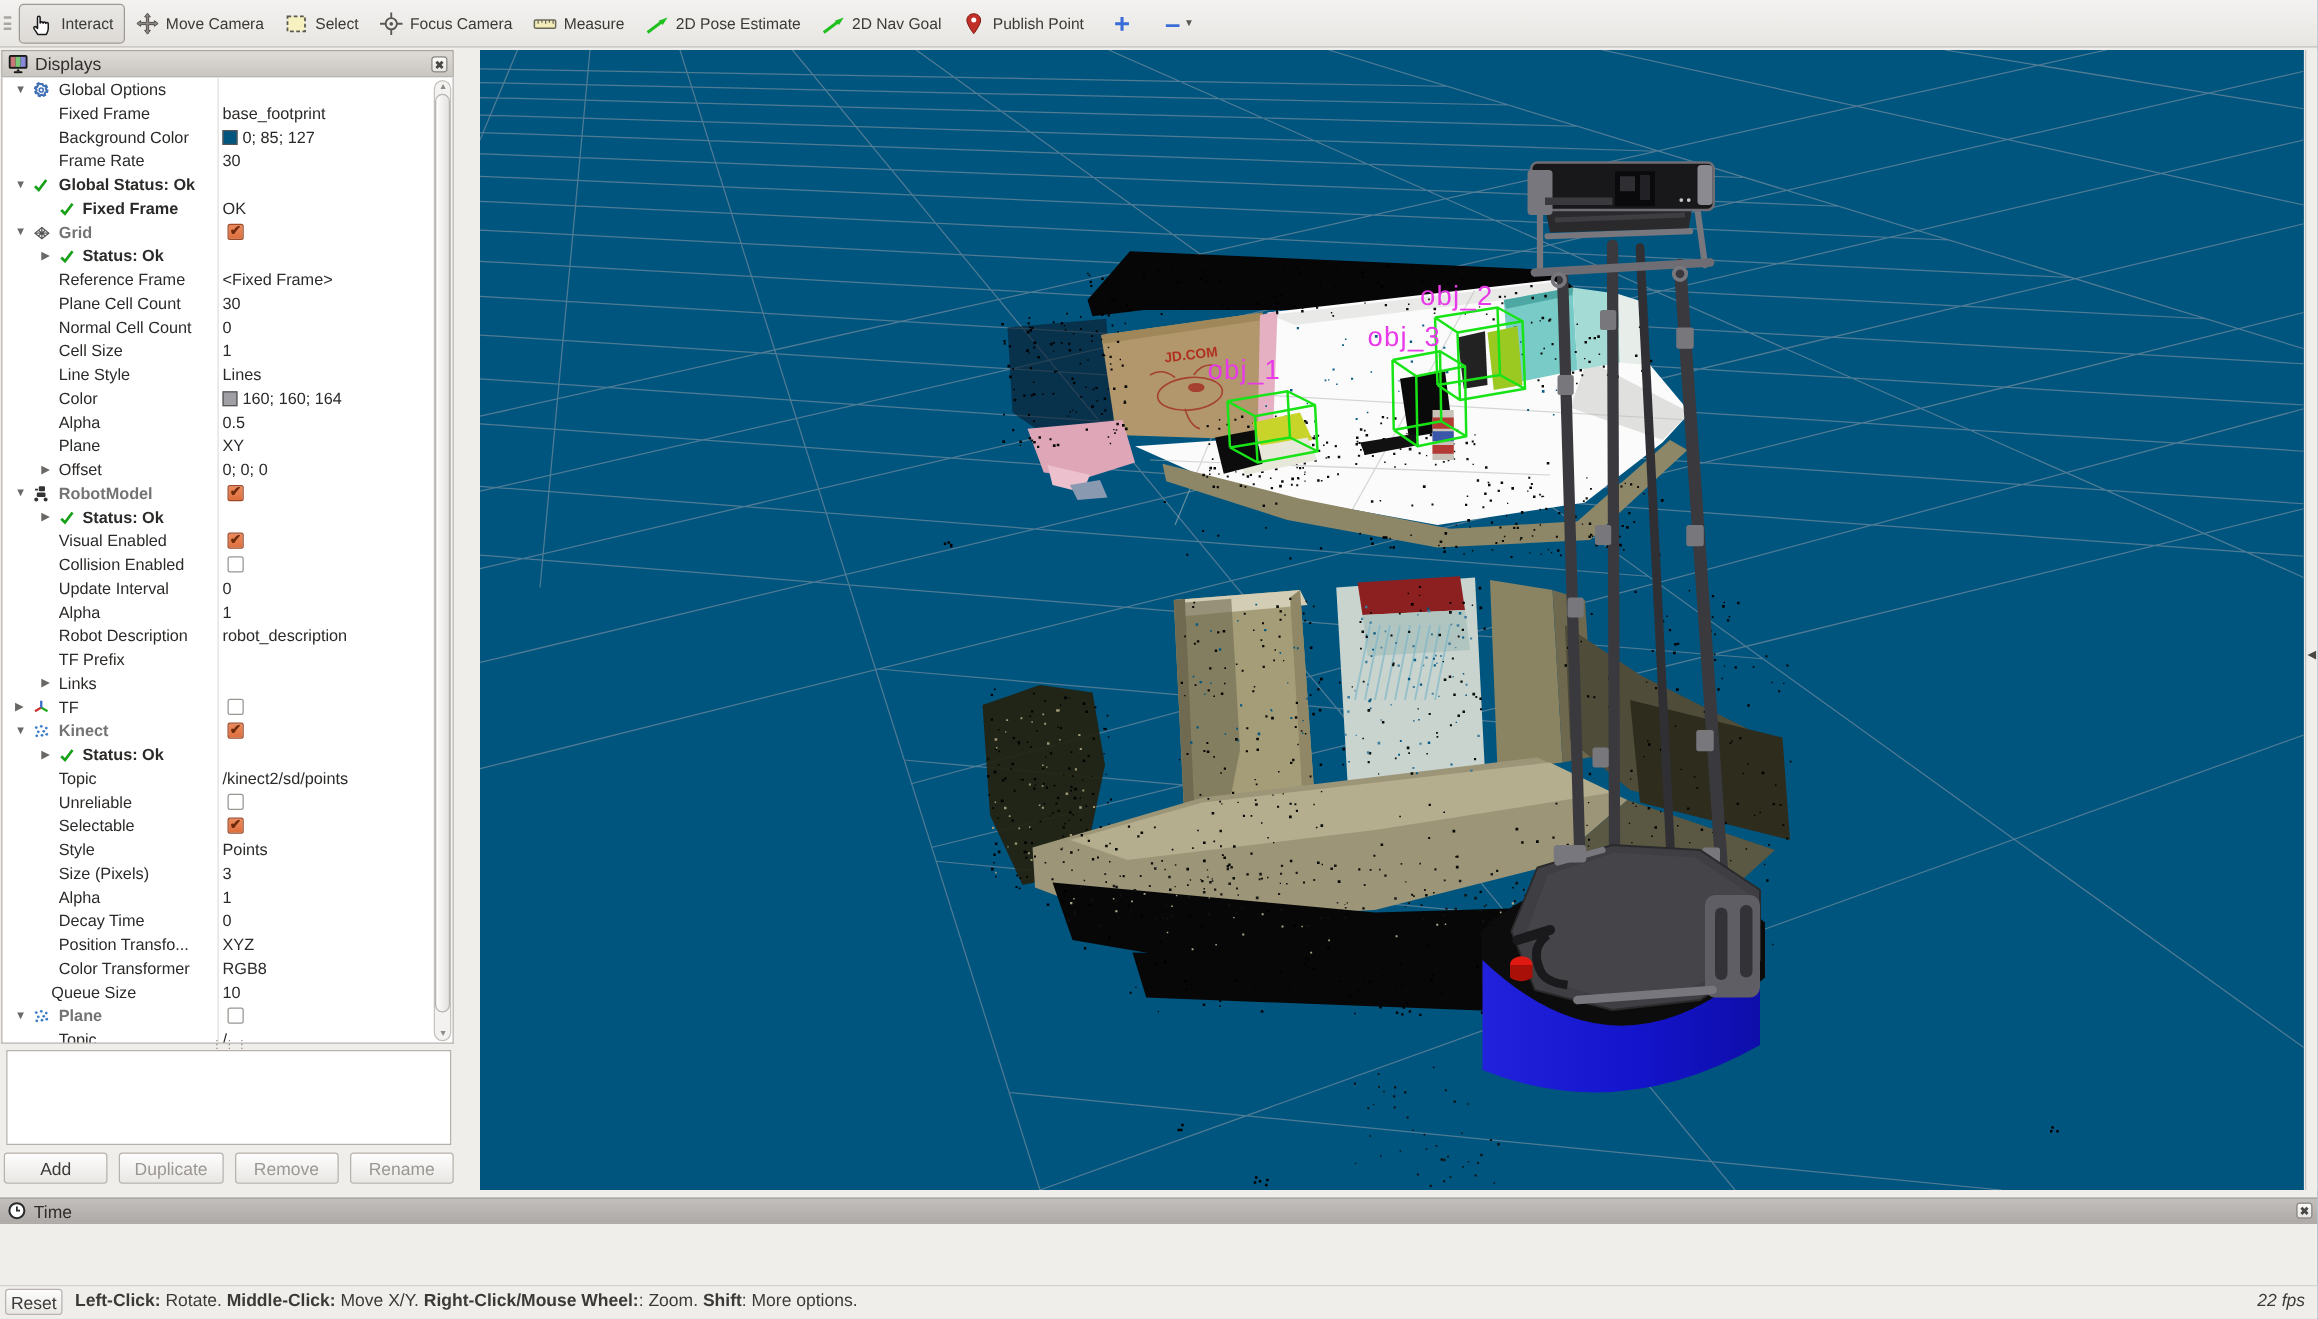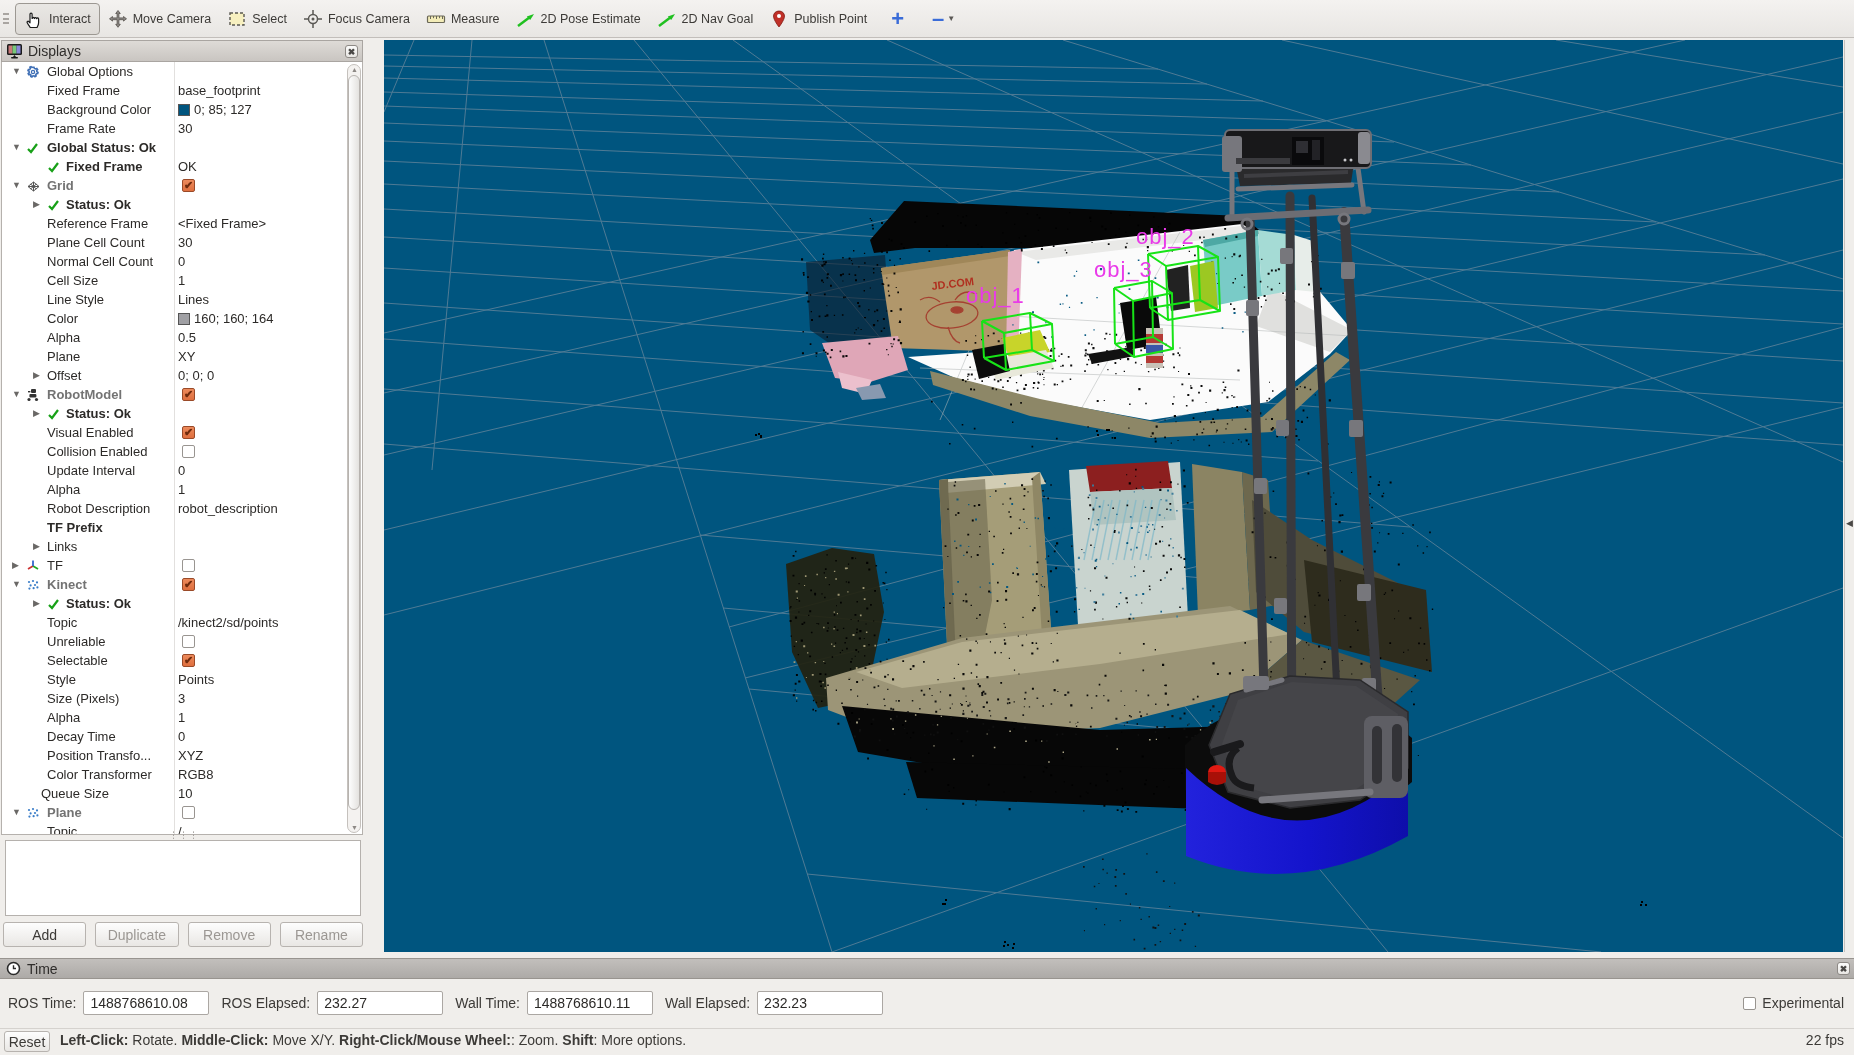--- a/index.html
+++ b/index.html
@@ -55,21 +55,21 @@
   display:flex; align-items:center; font-size:14px; color:#2f2d2b; padding-left:6px; gap:6px; }
 #tpanel { position:absolute; left:0px; top:980px; width:1854px; height:45px; background:#f0eeeb;
   display:flex; align-items:center; font-size:14px; color:#3c3a37; }
 .tfield { height:24px; background:#fff; border:1px solid #aba7a3; border-radius:2px;
   font-size:14px; color:#2c2a28; line-height:22px; padding-left:6px; }
 #statusbar { position:absolute; left:0px; top:1028px; width:1854px; height:27px; background:#f0eeeb;
   border-top:1px solid #d5d2ce; font-size:14px; color:#3c3a37; }
 #resetbtn { position:absolute; left:4px; top:2px; width:46px; height:21px; border:1px solid #b7b3af;
   border-radius:3px; background:linear-gradient(#fdfdfd,#e9e7e4); text-align:center; line-height:20px; font-size:14px; }
 #helptext { position:absolute; left:60px; top:3px; }
-#fps { position:absolute; right:10px; top:3px; }
+#fps { position:absolute; right:10px; top:3px;font-style:italic; }
 .xbtn { width:13px; height:13px; border:1px solid #8d8985; border-radius:3px; background:linear-gradient(#fbfbfa,#e8e6e3);
   color:#4a4846; font-size:9px; font-weight:bold; text-align:center; line-height:12px; }
 </style>
 </head>
 <body>
 <div id="app">
 
 <div id="toolbar">
   <div class="thandle">
         <i></i>
@@ -250,21 +250,21 @@
           </div>
           <div class="trow" style="top:418px">
             <span class="lbl" style="left:45px;">Alpha</span>
             <span class="val">1</span>
           </div>
           <div class="trow" style="top:437px">
             <span class="lbl" style="left:45px;">Robot Description</span>
             <span class="val">robot_description</span>
           </div>
           <div class="trow" style="top:456px">
-            <span class="lbl" style="left:45px;font-weight:bold;">TF Prefix</span>
+            <span class="lbl" style="left:45px;">TF Prefix</span>
           </div>
           <div class="trow" style="top:475px">
             <span class="tri" style="left:31px">▶</span>
             <span class="lbl" style="left:45px;">Links</span>
           </div>
           <div class="trow" style="top:494px">
             <span class="tri" style="left:10px">▶</span>
             <span style="position:absolute;left:24px;top:3px"><svg width="14" height="14" viewBox="0 0 14 14">
                 <g stroke-width="1.8" fill="none">
                   <path d="M7 7 2 10" stroke="#c33"></path>
@@ -538,30 +538,19 @@
 </svg></div>
 <div id="rstrip">
       <div class="arr">◀</div>
     </div>
 
 <div id="ttitle"><svg width="15" height="15" viewBox="0 0 15 15">
         <circle cx="7.5" cy="7.5" r="6" fill="#fff" stroke="#2a2a2a" stroke-width="1.6"></circle>
         <path d="M7.5 4.2V7.5H10" fill="none" stroke="#2a2a2a" stroke-width="1.4"></path>
       </svg>Time
   <span class="xbtn" style="position:absolute; right:4px;">✖</span></div>
-<div id="tpanel">
-  <span style="margin-left:8px">ROS Time:</span>
-  <span class="tfield" style="width:126px; margin-left:7px">1488768610.08</span>
-  <span style="margin-left:12px">ROS Elapsed:</span>
-  <span class="tfield" style="width:126px; margin-left:7px">232.27</span>
-  <span style="margin-left:12px">Wall Time:</span>
-  <span class="tfield" style="width:126px; margin-left:7px">1488768610.11</span>
-  <span style="margin-left:12px">Wall Elapsed:</span>
-  <span class="tfield" style="width:126px; margin-left:7px">232.23</span>
-  <span style="position:absolute; right:10px;"><span style="display:inline-block;width:13px;height:13px;border:1px solid #98948f;background:#fff;border-radius:2px;vertical-align:-2px;margin-right:6px;"></span>Experimental</span>
-</div>
 <div id="statusbar">
   <div id="resetbtn">Reset</div>
   <div id="helptext"><b>Left-Click:</b> Rotate. <b>Middle-Click:</b> Move X/Y. <b>Right-Click/Mouse Wheel:</b>: Zoom. <b>Shift</b>: More options.</div>
   <div id="fps">22 fps</div>
 </div>
 
 </div>
 
 </body></html>

